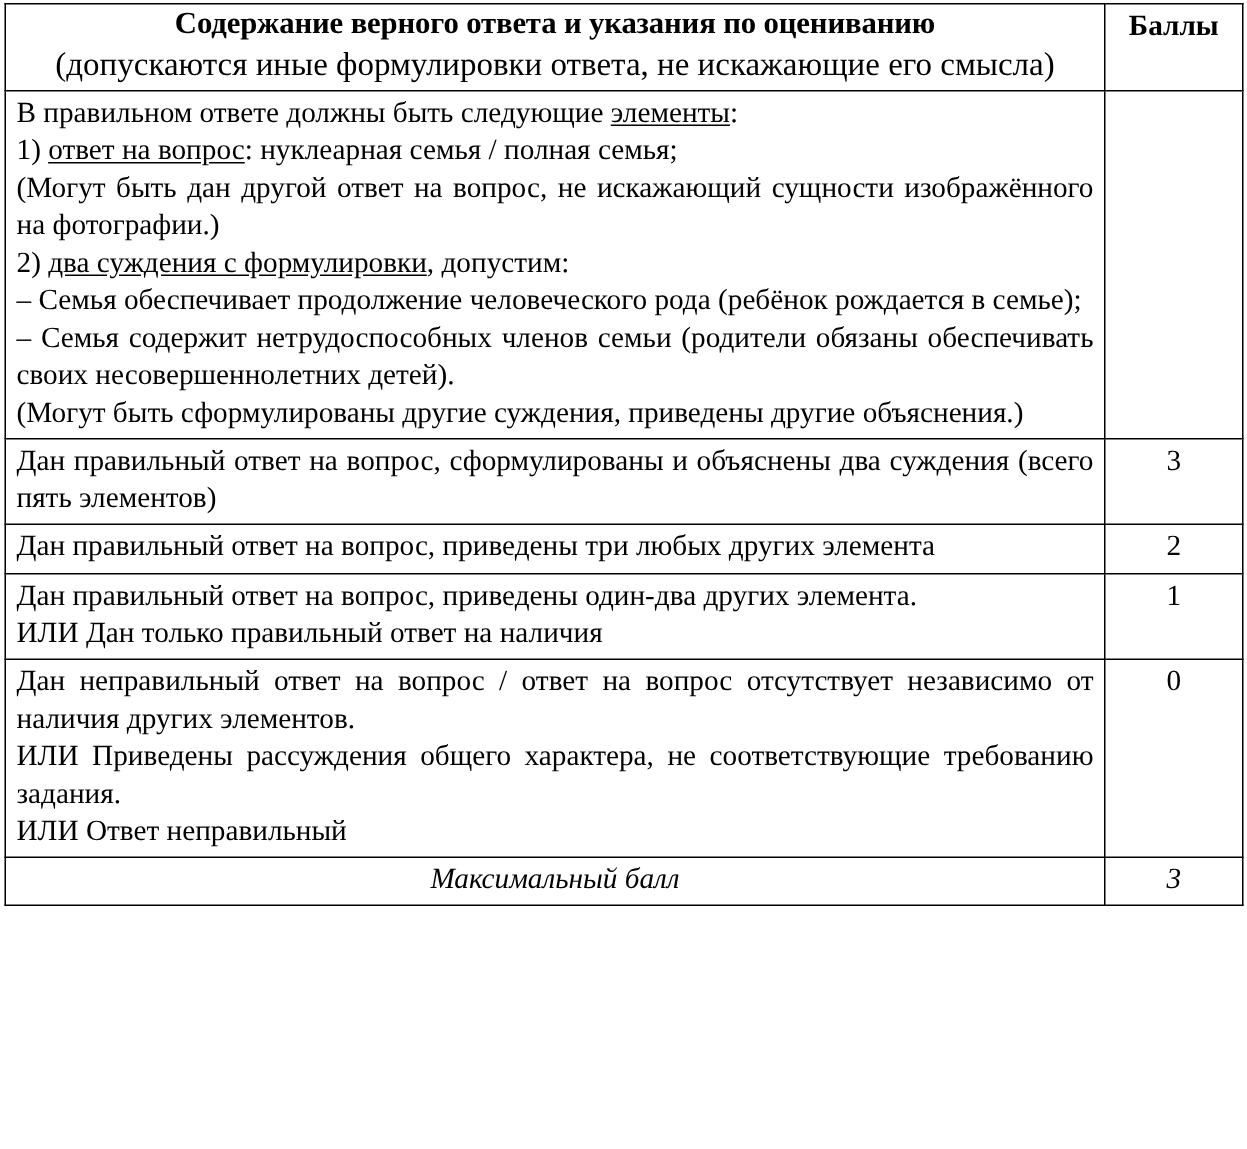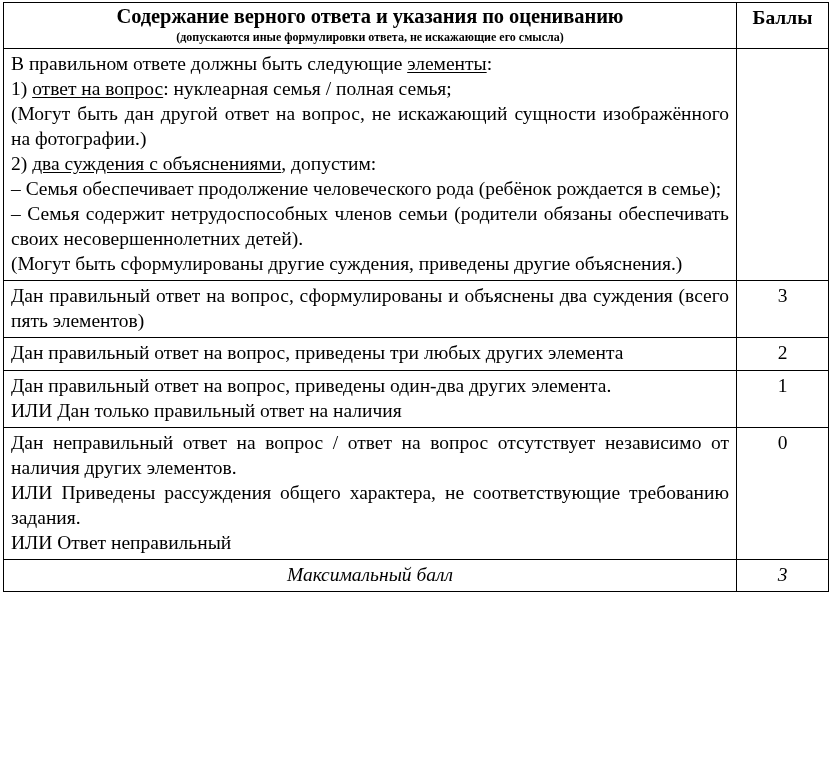--- a/index.html
+++ b/index.html
@@ -48,22 +48,22 @@
     padding-top: 4px;
     padding-bottom: 5px;
   }
   .hdr-title {
     font-weight: bold;
     font-size: 20.5px;
     line-height: 1.15;
     letter-spacing: -0.1px;
   }
   .hdr-sub {
-    font-weight: bold;
-    font-size: 12px;
+    font-weight: normal;
+    font-size: 22px;
     line-height: 1.2;
     margin-top: 1px;
   }
   .hdr-score {
     font-weight: bold;
     font-size: 20.5px;
     vertical-align: top;
     padding-top: 4px;
   }
 
@@ -126,21 +126,21 @@
     <tbody>
 
       <tr>
         <td class="cell-text main-cell">
           <p class="just"><span>В правильном ответе должны быть следующие </span><span class="u">элементы</span><span>:</span></p>
 
           <p class="just"><span>1) </span><span class="u">ответ на вопрос</span><span>: нуклеарная семья / полная семья;</span></p>
 
           <p class="just">(Могут быть дан другой ответ на вопрос, не искажающий сущности изображённого на фотографии.)</p>
 
-          <p class="just"><span>2) </span><span class="u">два суждения с объяснениями</span><span>, допустим:</span></p>
+          <p class="just"><span>2) </span><span class="u">два суждения с формулировки</span><span>, допустим:</span></p>
 
           <p class="just">– Семья обеспечивает продолжение человеческого рода (ребёнок рождается в семье);</p>
 
           <p class="just">– Семья содержит нетрудоспособных членов семьи (родители обязаны обеспечивать своих несовершеннолетних детей).</p>
 
           <p class="just">(Могут быть сформулированы другие суждения, приведены другие объяснения.)</p>
         </td>
         <td class="score-cell"></td>
       </tr>
 

